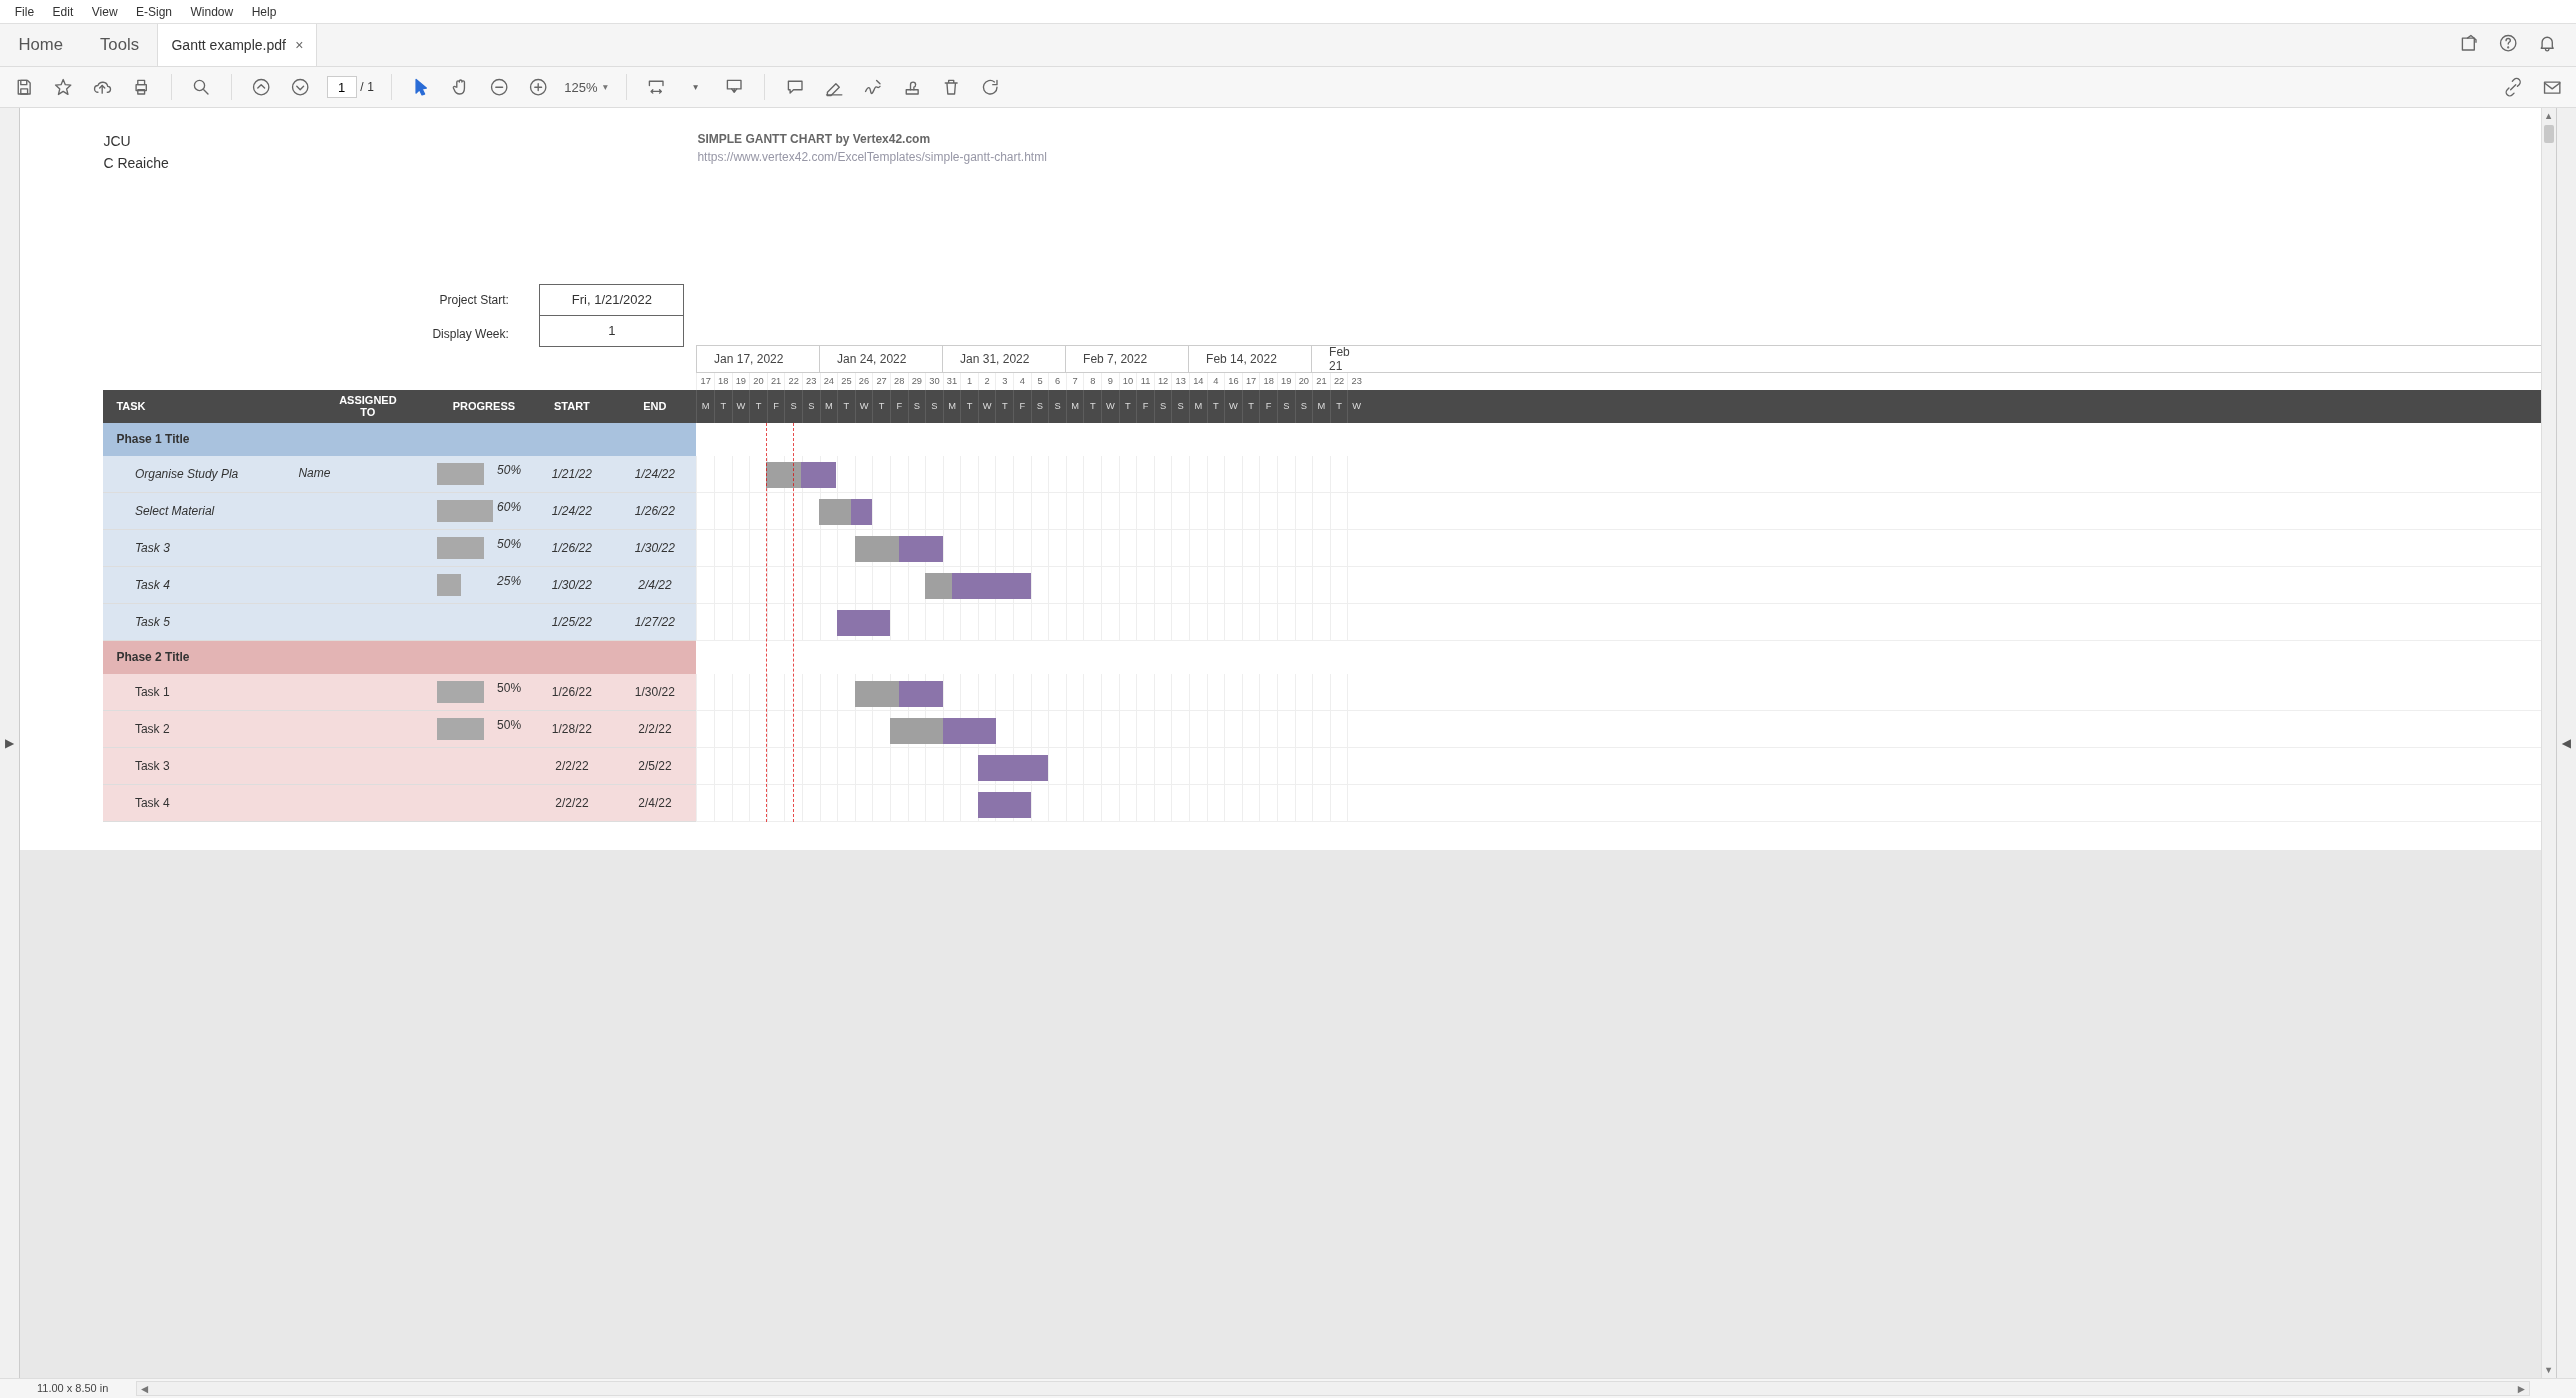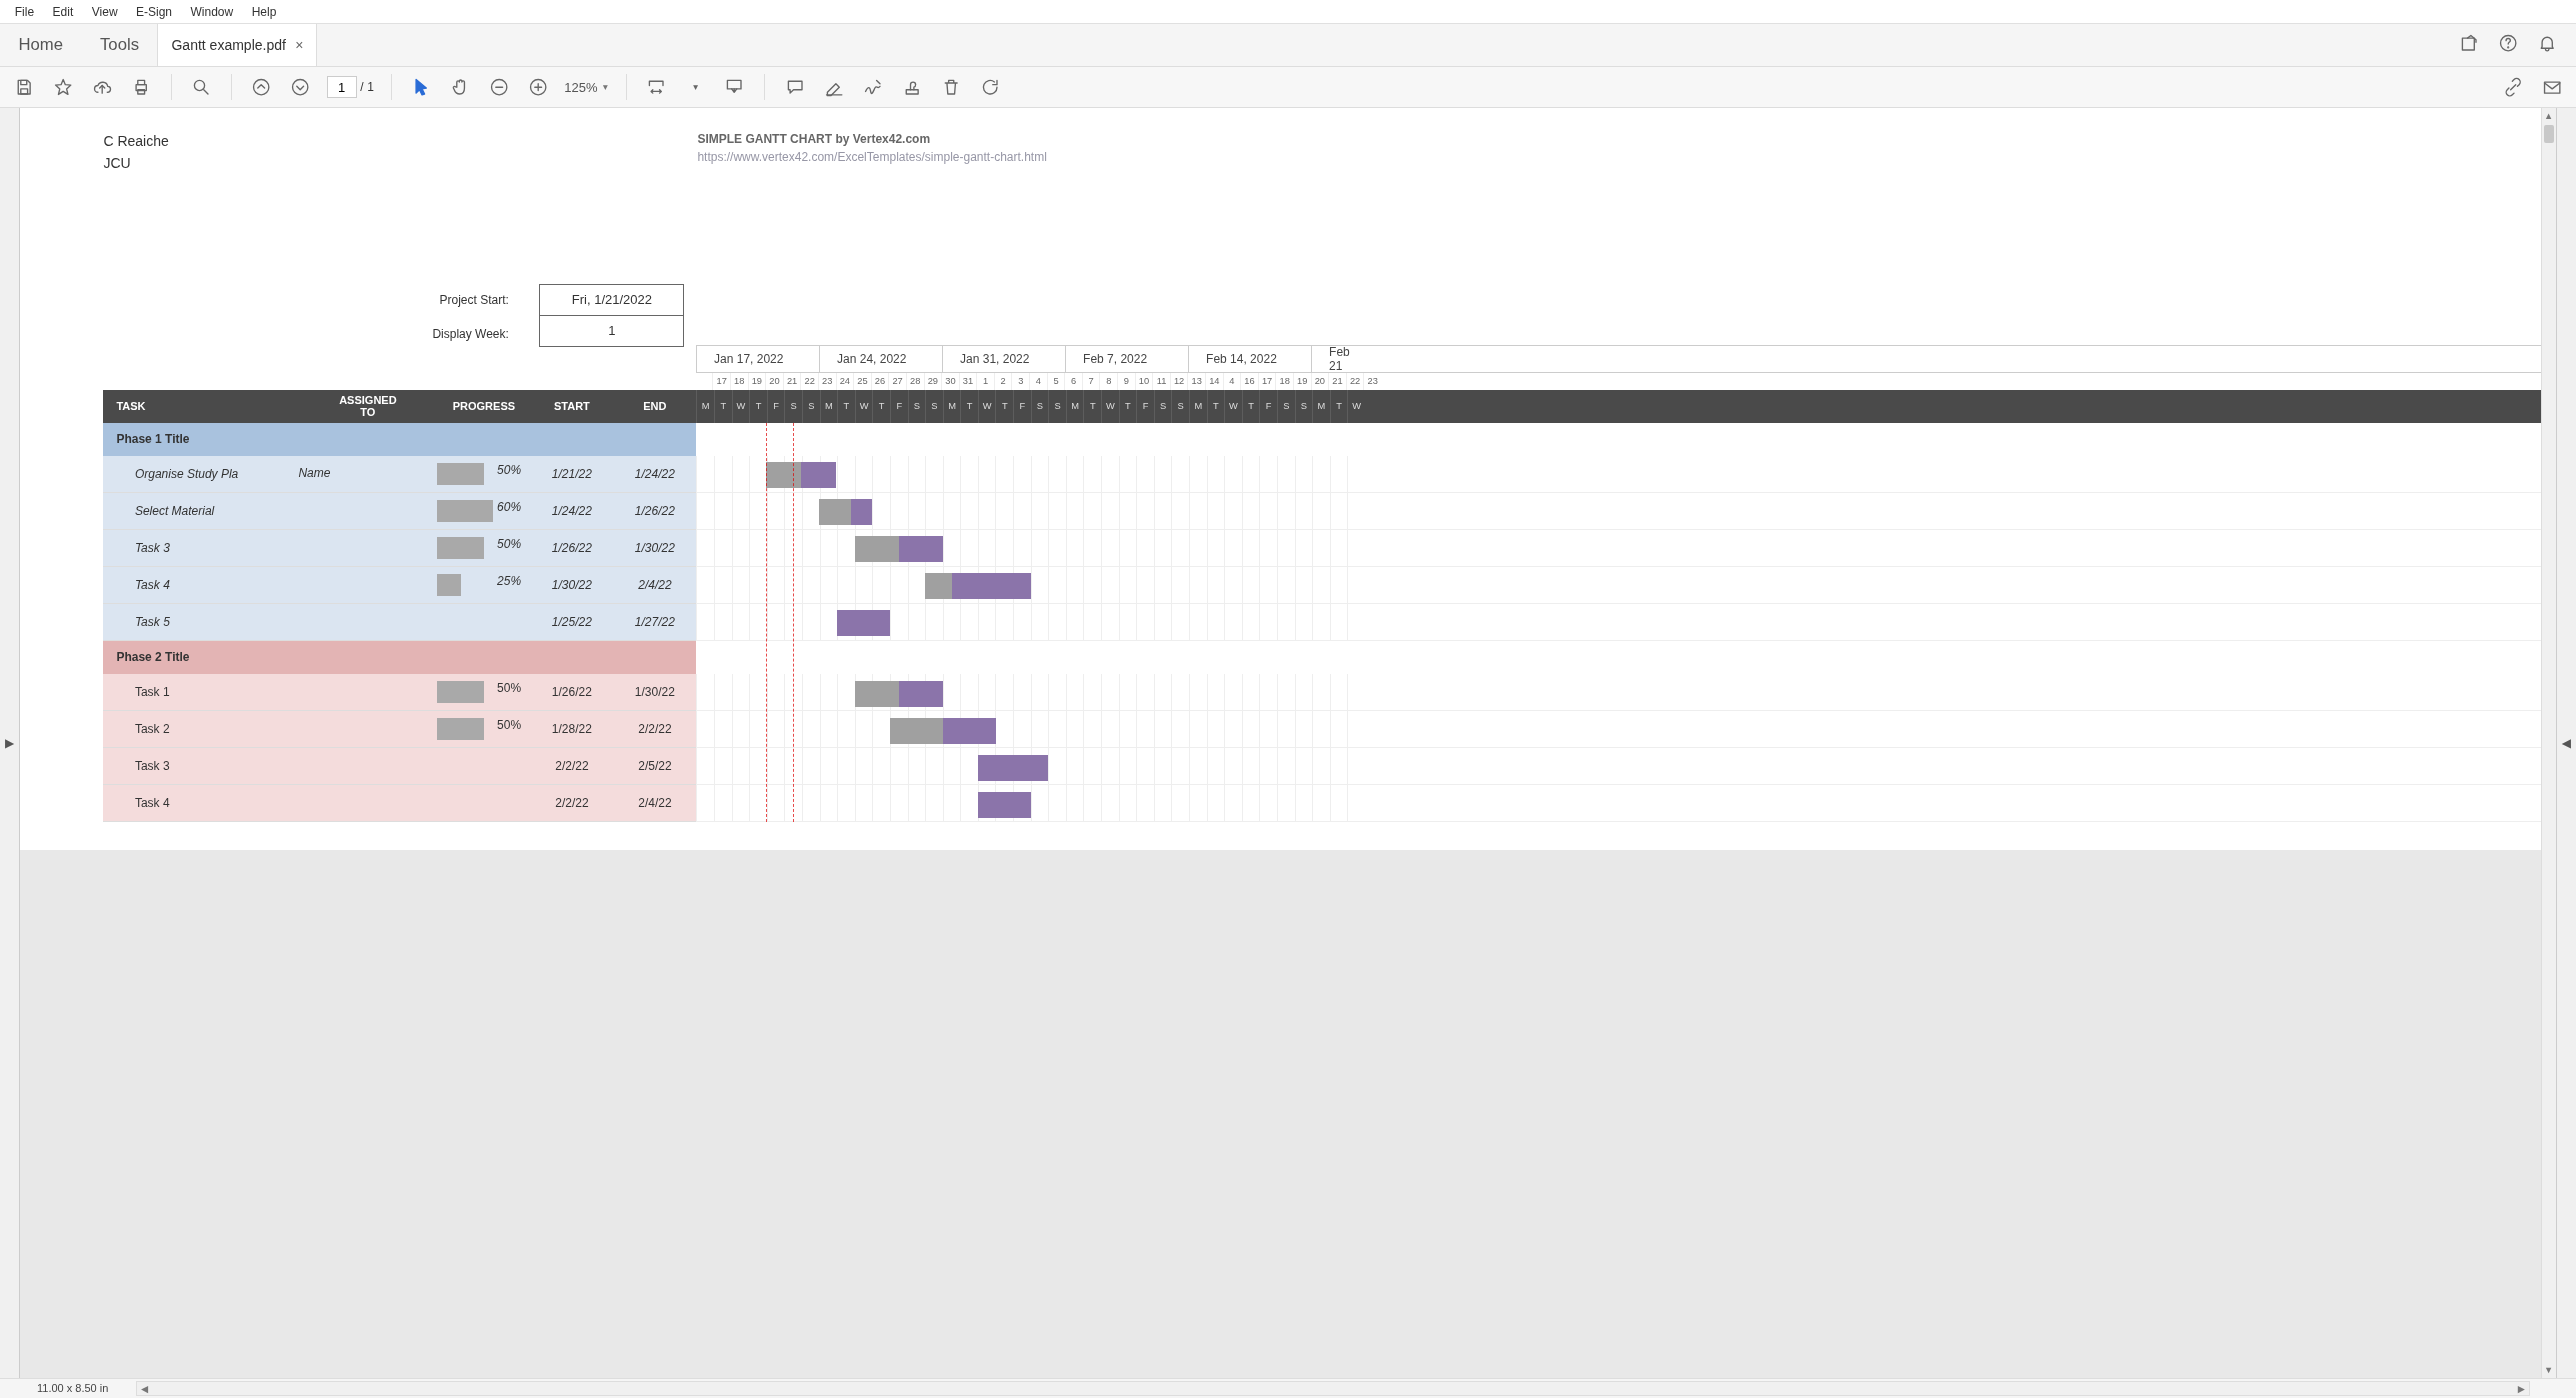--- a/index.html
+++ b/index.html
@@ -38,21 +38,21 @@
   .proj-info { position:absolute; top:185px; left:412px; text-align:right; font-size:12px; color:#333;}
   .proj-info .row { display:flex; align-items:center; justify-content:flex-end; gap:18.5px; margin-bottom:5.6px; }
   .proj-box { position:absolute; top:176px; left:519px; width:145px; border:0.9px solid #666; }
   .proj-box div { padding:7.4px; text-align:center; font-size:13px; }
   .proj-box div:first-child { border-bottom:0.9px solid #666; }
 
   .chart-holder { position:absolute; top:237px; left:83px; right:0; }
   .tbl-left-h { width:593px; }
   .tl-weeks { display:flex; border-top:0.9px solid #ccc; border-bottom:0.9px solid #ccc; }
   .tl-week { border-left:0.9px solid #ccc; height:26px; display:flex; align-items:center; padding-left:16.7px; font-size:12px; color:#444; }
-  .tl-days-nums { display:flex;margin-left:16px; }
+  .tl-days-nums { display:flex; }
   .tl-dnum { border-left:0.9px solid #eee; height:16.7px; display:flex; align-items:center; justify-content:center; font-size:9.3px; color:#666; }
   .col-head { background:#4a4a4a; color:#fff; display:flex; height:33px; align-items:center; font-size:11px; font-weight:600; }
   .c-task { width:195px; padding-left:13px; }
   .c-assign { width:139px; text-align:center; line-height:1.1;}
   .c-prog { width:93px; text-align:center;}
   .c-start { width:83px; text-align:center;}
   .c-end { width:83px; text-align:center;}
   .dow-row { display:flex; background:#4a4a4a; color:#ddd; }
   .dow { height:33px; display:flex; align-items:center; justify-content:center; font-size:9.3px; border-left:0.9px solid #5d5d5d; }
 
@@ -262,22 +262,22 @@
         <path d="M3 7l9 7 9-7"></path>
       </svg>
     </span>
 </div>
 
 <div class="content">
   <div class="side-flyout">▶</div>
   <div class="doc-wrap">
     <div class="doc-page">
       <div class="gantt-meta">
+        <div>JCU</div>
         <div>C Reaiche</div>
-        <div>JCU</div>
       </div>
       <div class="gantt-top-right">
         <div class="line1">SIMPLE GANTT CHART by Vertex42.com</div>
         <div class="line2">https://www.vertex42.com/ExcelTemplates/simple-gantt-chart.html</div>
       </div>
       <div class="proj-info">
         <div class="row">
             <span>Project Start:</span>
           </div>
         <div class="row" style="margin-top:20.4px">

